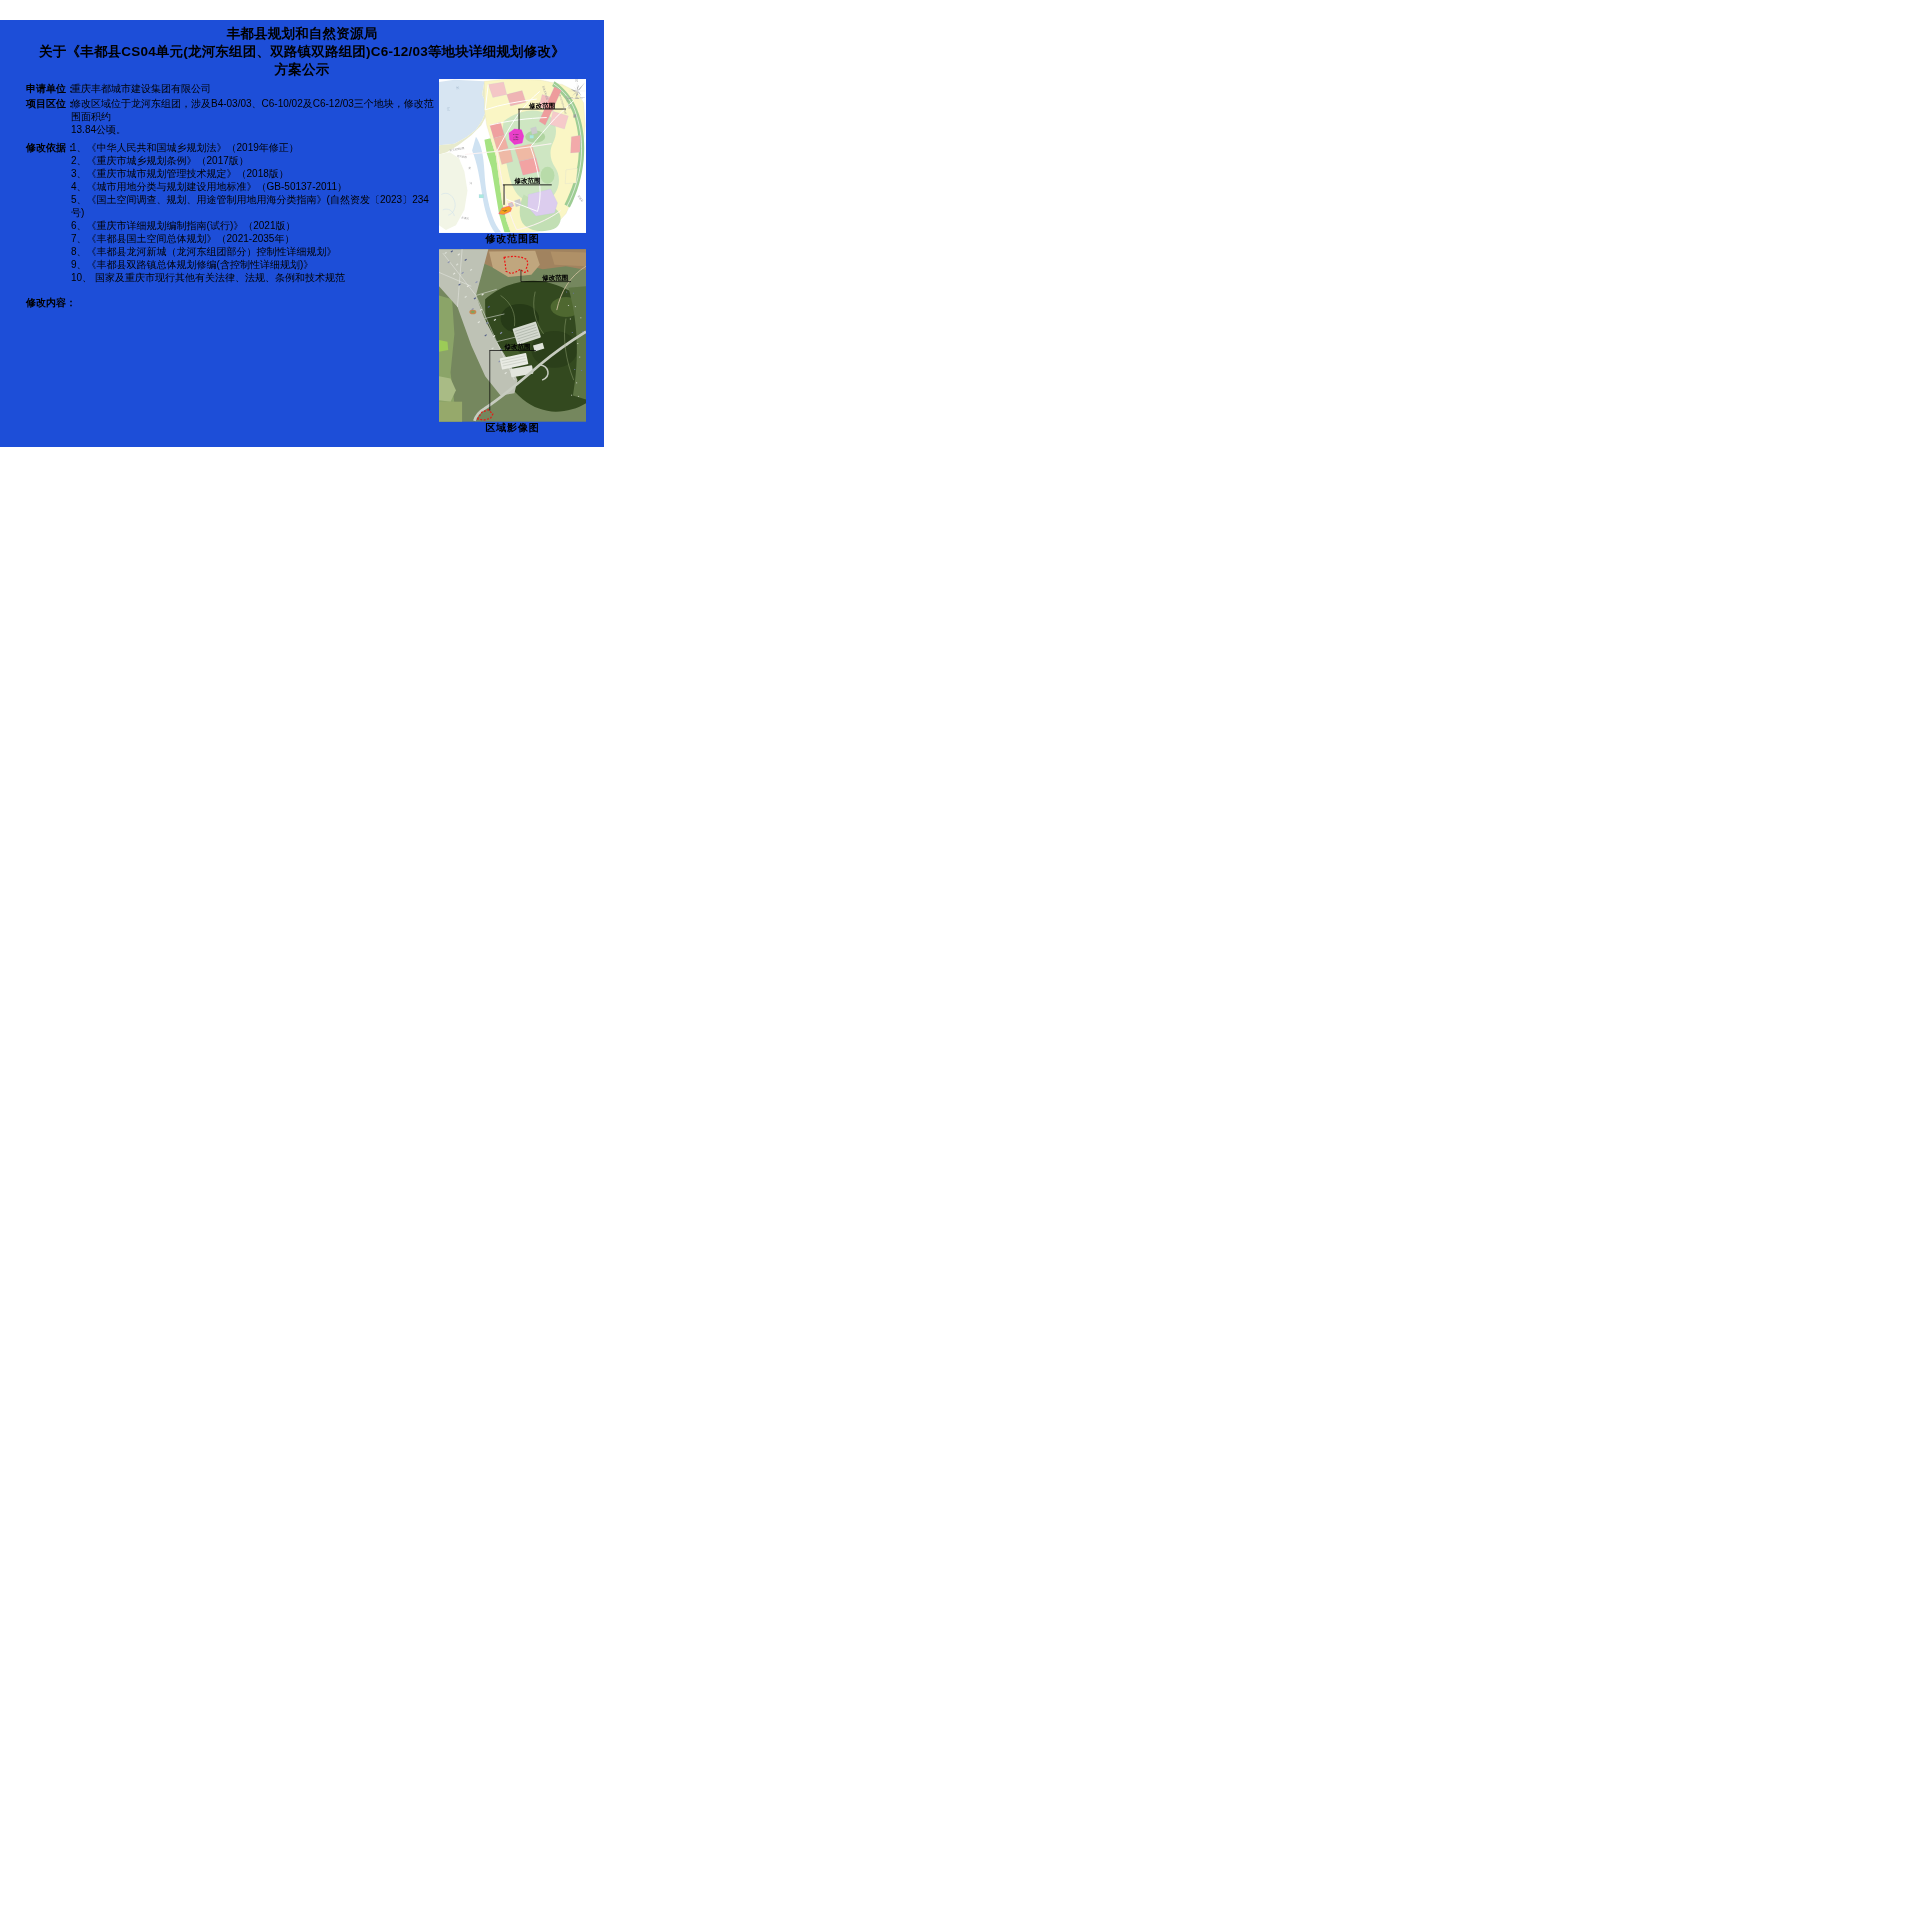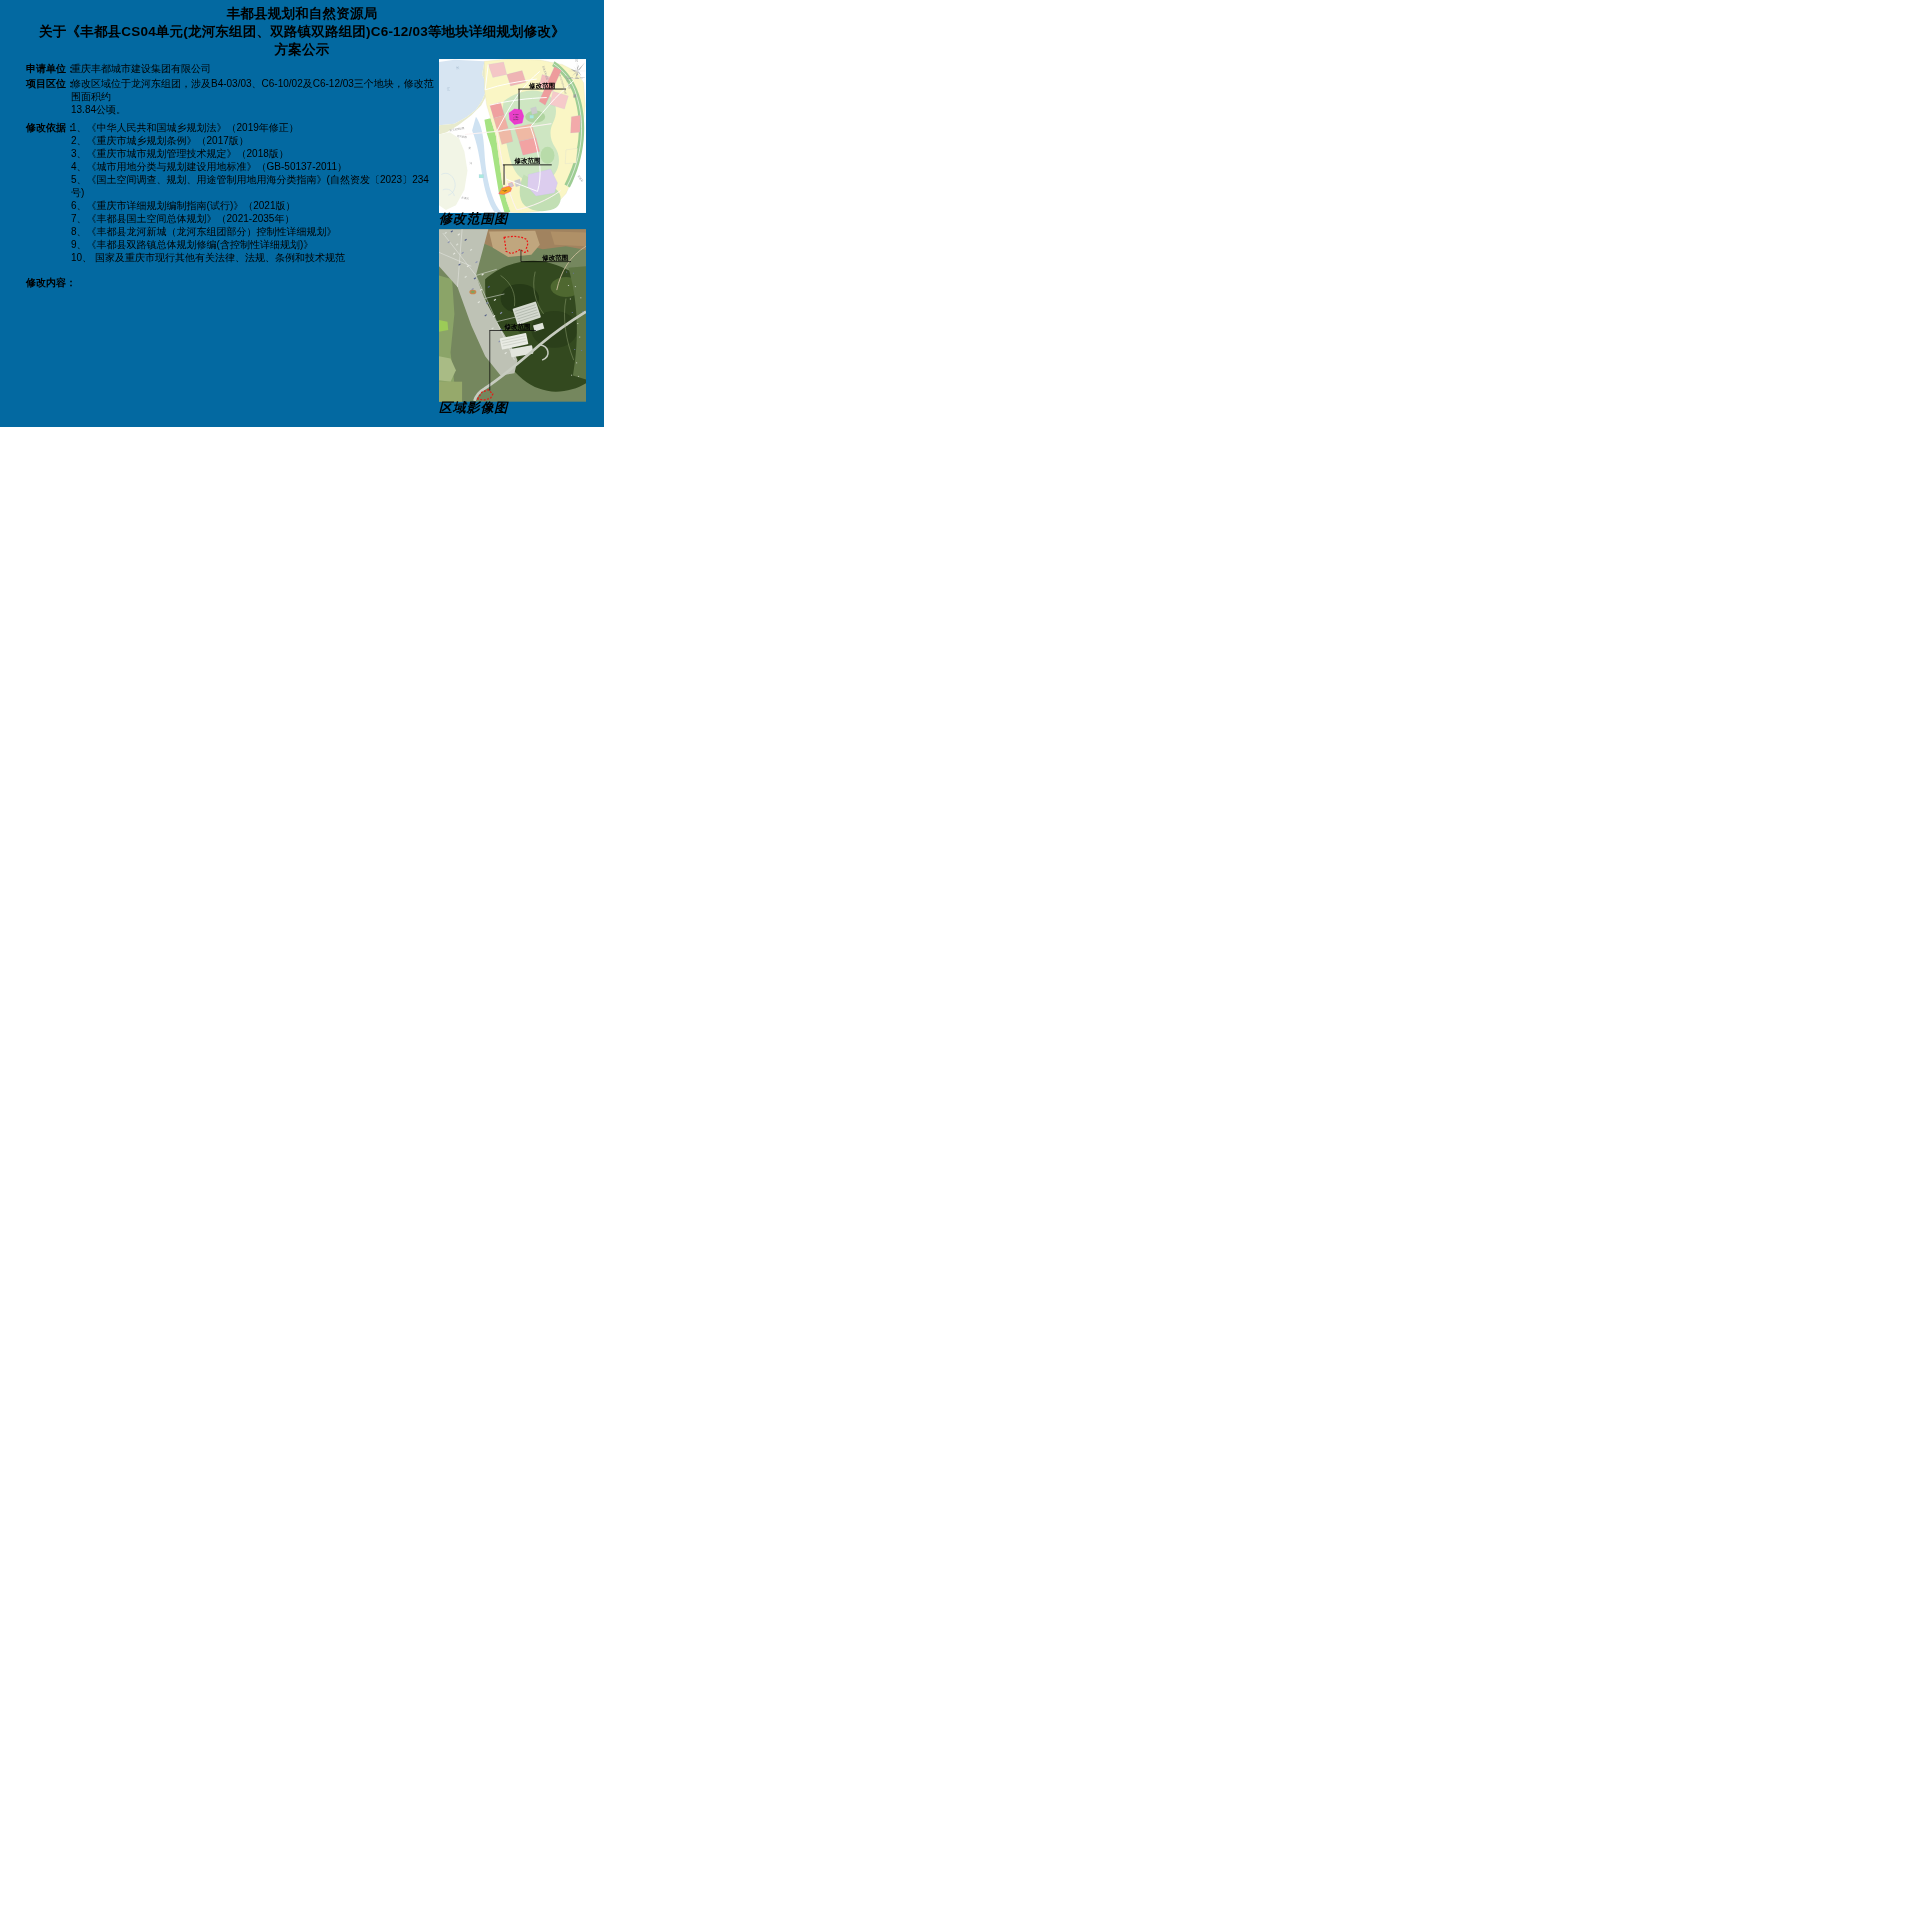--- a/index.html
+++ b/index.html
@@ -1,33 +1,33 @@
 <!DOCTYPE html>
 <html style="font-size:6.2px"><head>
 <meta charset="utf-8">
 <style>
   html,body{margin:0;padding:0;background:#ffffff;}
-  .page{position:relative;width:604px;height:427px;background:#0369a1;overflow:hidden;
-        font-family:"Liberation Sans","DejaVu Sans",sans-serif;color:#000;}
+  .page{position:relative;width:604px;height:427px;background:#1d4ed8;overflow:hidden;
+        font-family:"Liberation Sans","DejaVu Sans",sans-serif;color:#000;margin-top:20px;}
   
   .title-block{position:absolute;top:5.4px;left:0;width:100%;text-align:center;
                font-weight:bold;line-height:17.7px;}
   .title-line{font-size:13.5px;white-space:nowrap;letter-spacing:0.2px;}
   
   .doc-body{position:absolute;left:26px;top:62px;width:416px;font-size:10px;line-height:13px;}
   .sec{position:relative;padding-left:45px;}
   .sec-label{position:absolute;left:0;top:0;font-weight:bold;white-space:nowrap;}
   .sec-text{white-space:pre-line;}
   .m-applicant{margin-bottom:1.5px;}
   .m-location{margin-bottom:5px;}
   .m-reason{margin-bottom:5px;}
   .m-basis{margin-bottom:12.7px;}
   
   .map-col{position:absolute;left:439px;top:59px;width:147px;}
-  .map-caption{font-weight:bold;font-size:13px;letter-spacing:0.8px;line-height:10px;font-style:italic;}
+  .map-caption{text-align:center;font-weight:bold;font-size:10px;letter-spacing:0.8px;line-height:10px;}
   .cap1{margin-top:1.2px;}
   .map2{margin-top:4.6px;display:block;}
   .cap2{margin-top:0.8px;}
   svg{display:block;}
   .callout{font-weight:bold;font-size:17px;}
   .tinytxt{fill:#222;}
   .graylab{fill:#9b9b9b;}
 </style>
 </head>
 <body>

